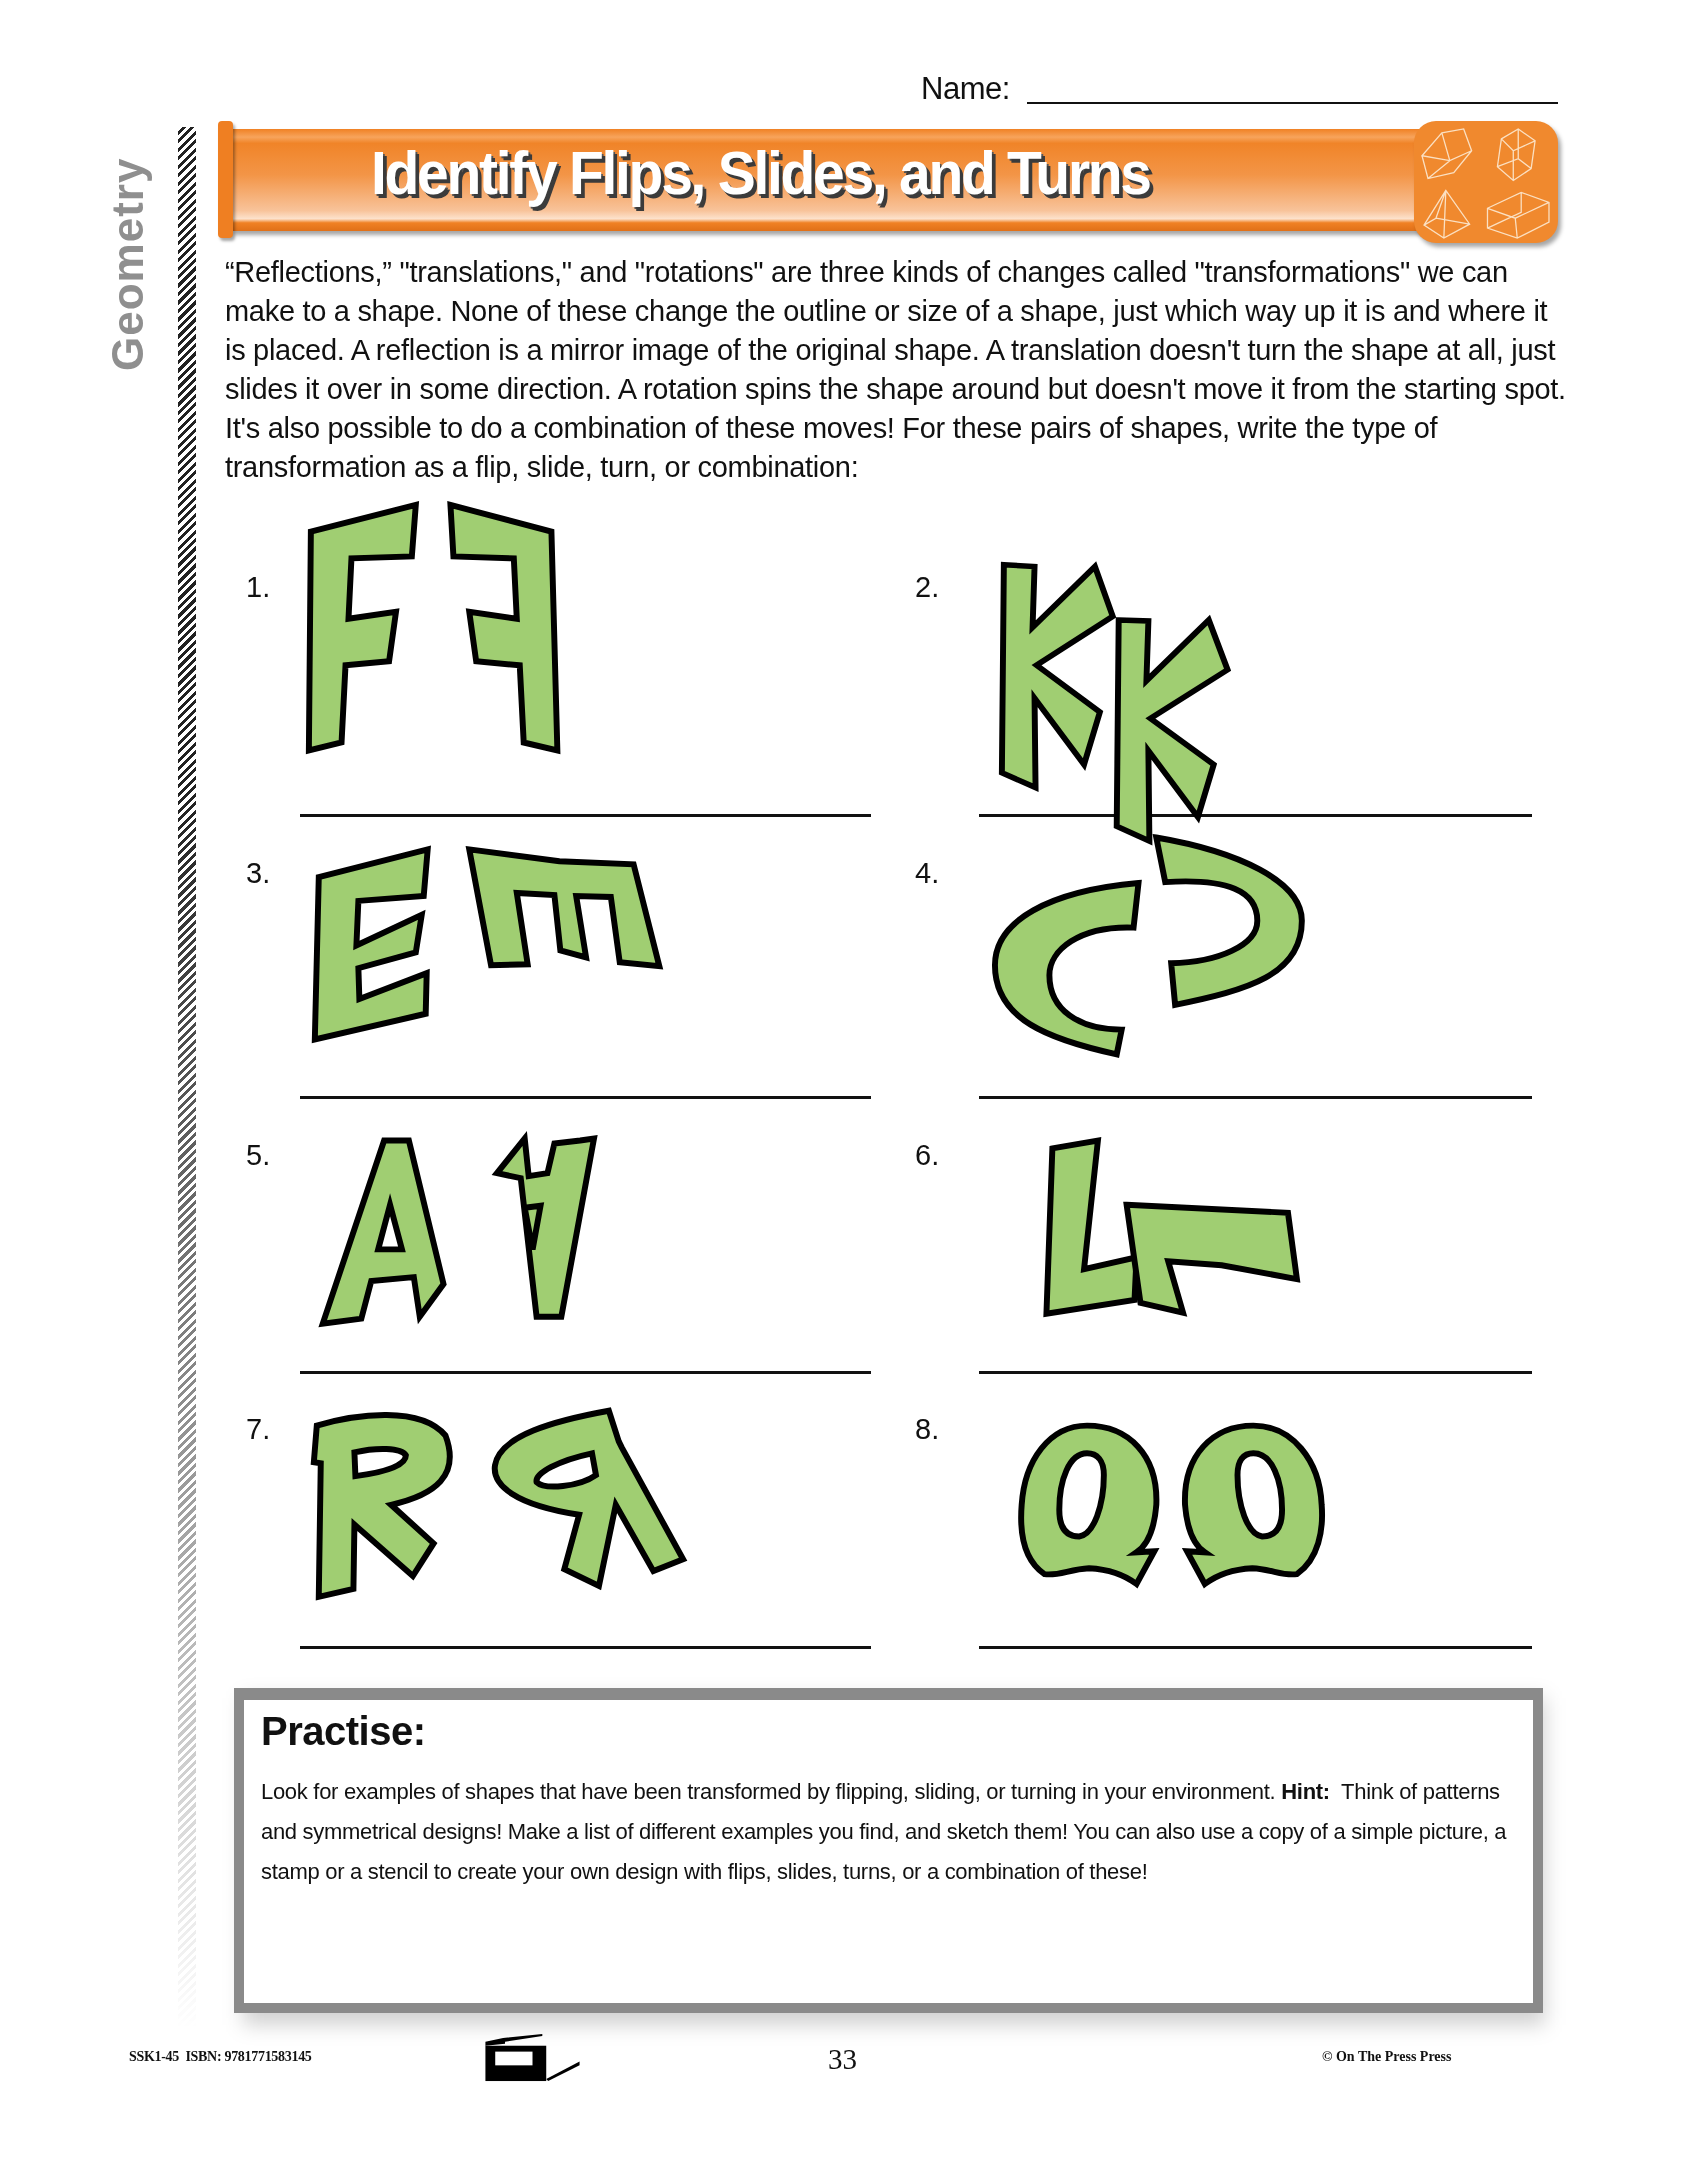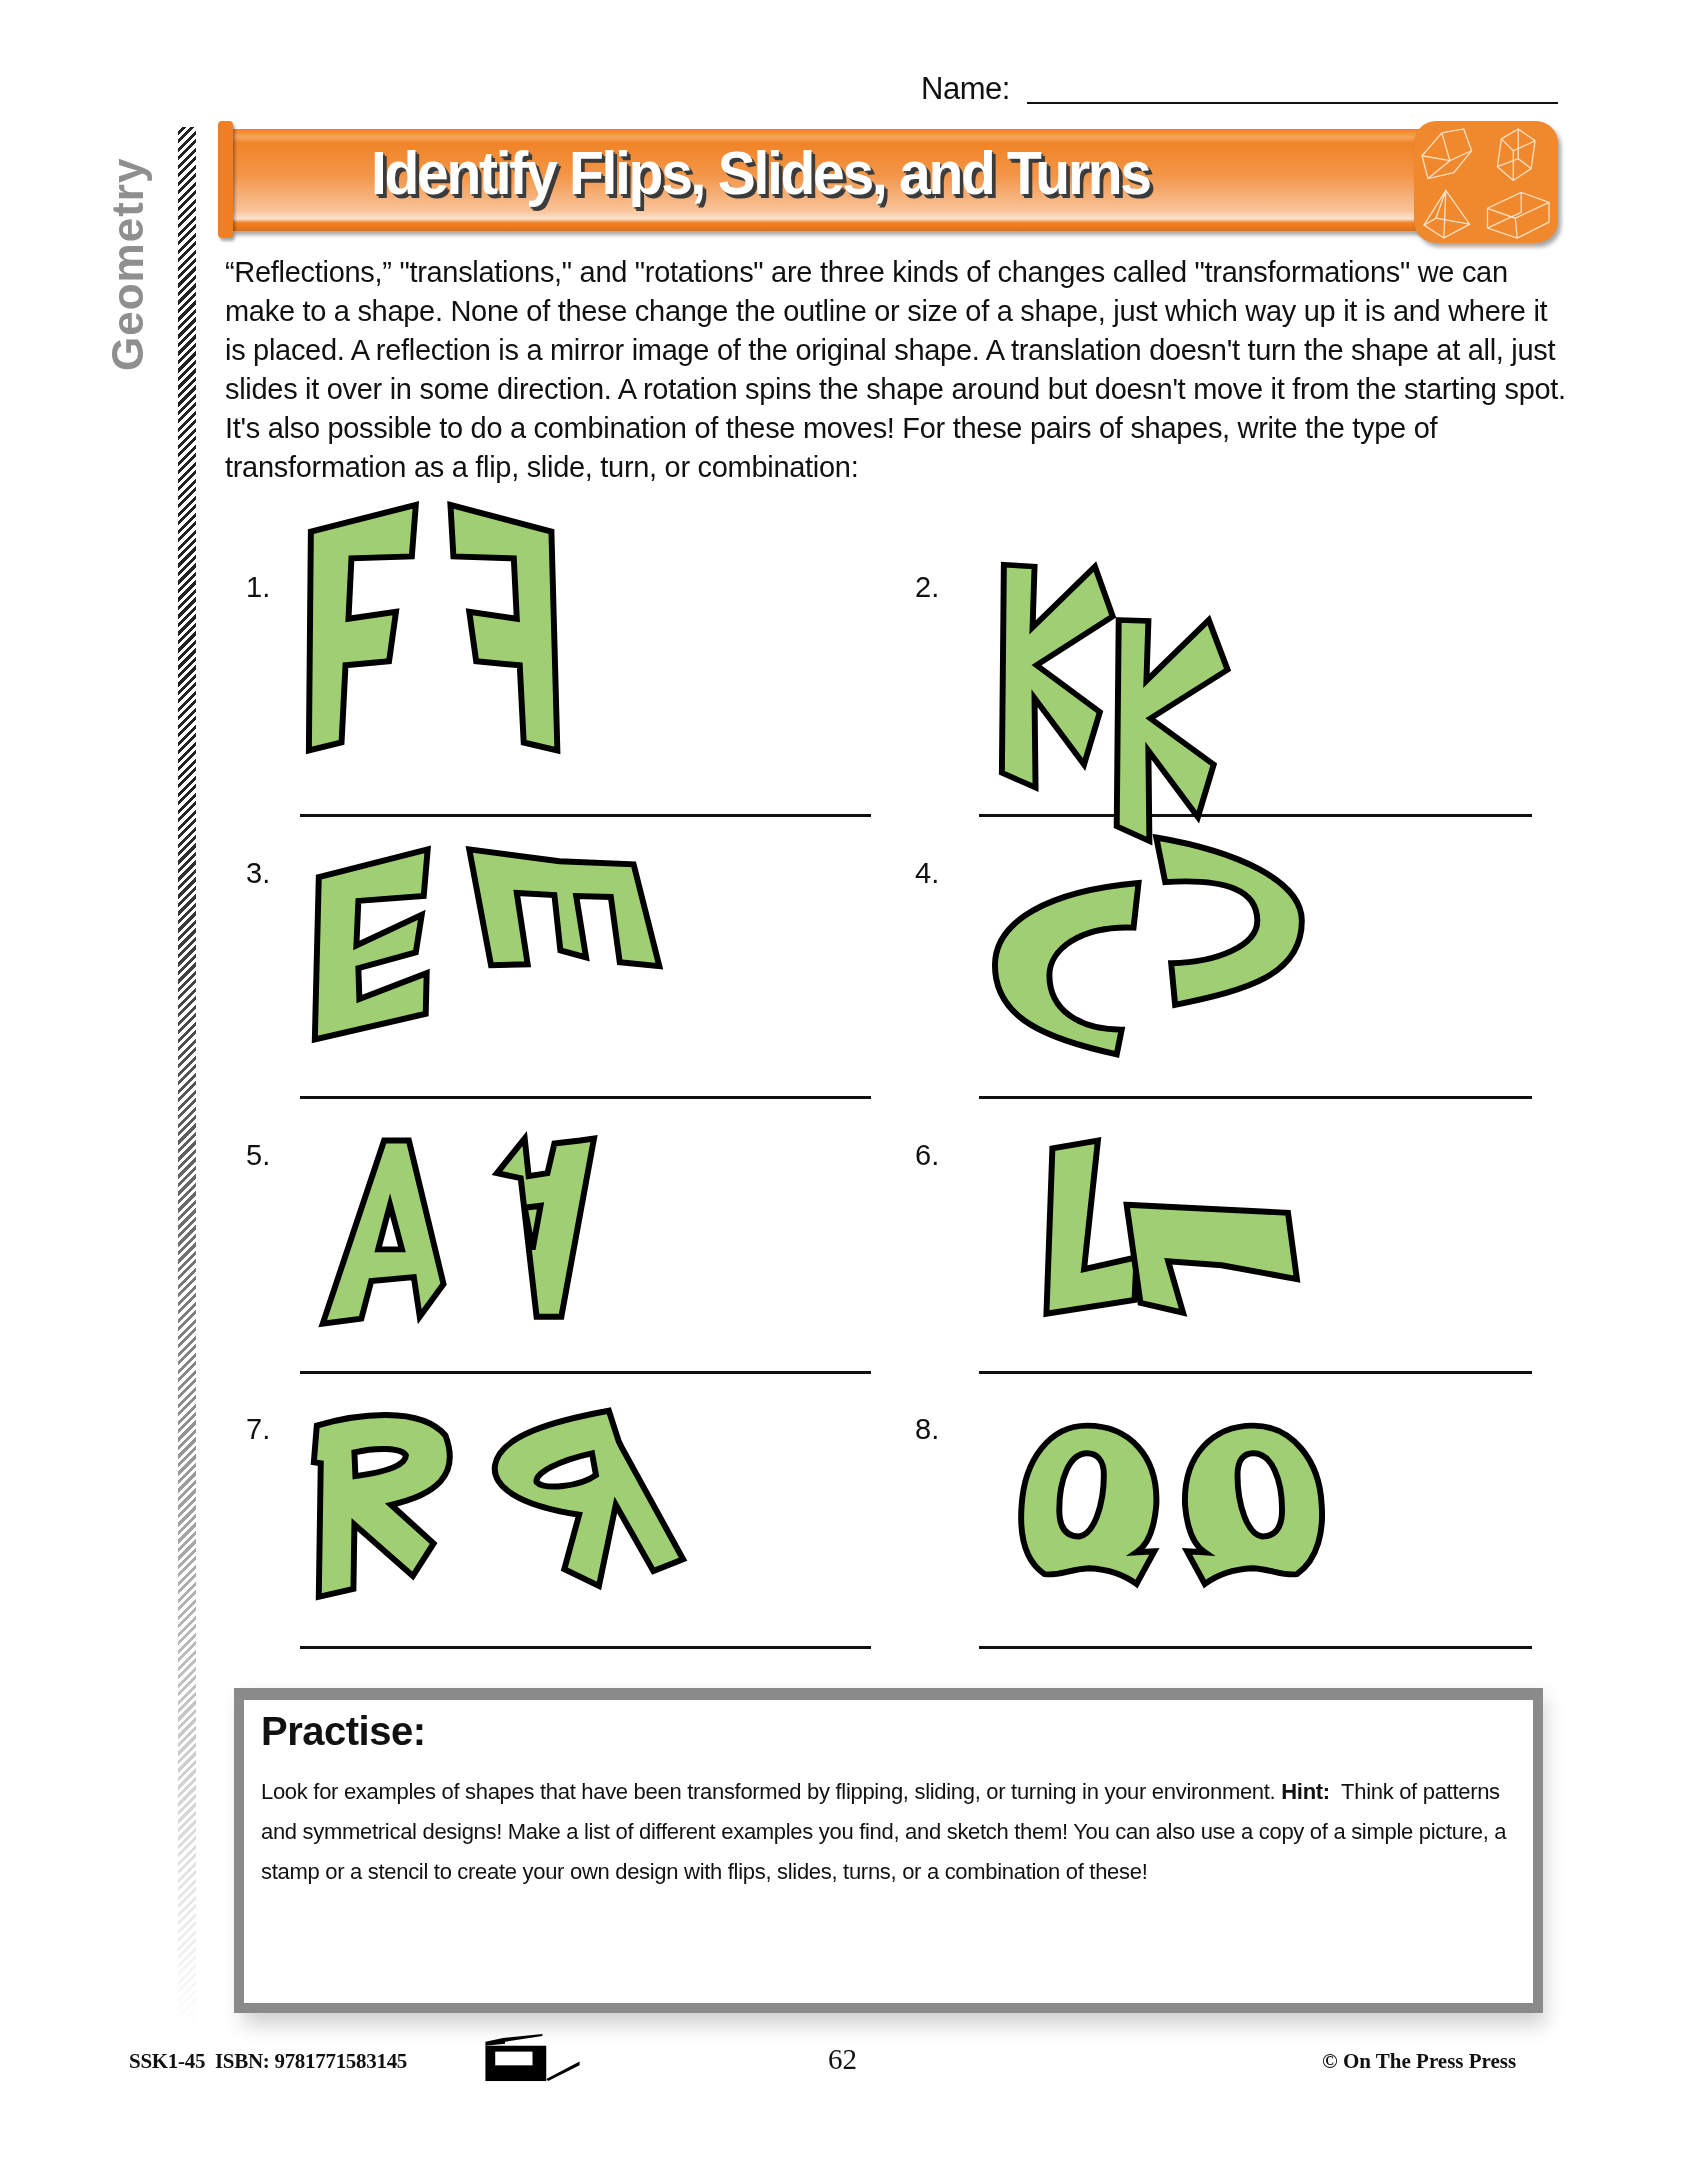--- a/index.html
+++ b/index.html
@@ -36,21 +36,21 @@
   .answer-line { height: 3px; background: #111; }
 
   
   .practise-shadow { left: 243px; top: 1698px; width: 1302px; height: 327px; background: rgba(0,0,0,0.18); filter: blur(10px); }
   .practise-box { left: 234px; top: 1688px; width: 1289px; height: 303px; background: #ffffff; border: 10px solid #8a8a8a; border-top-width: 12px; }
   .practise-title { left: 261px; top: 1709px; font-size: 40px; font-weight: bold; letter-spacing: -0.5px; text-align: center; }
   .practise-body { left: 261px; top: 1772px; width: 1247px; font-size: 22px; line-height: 40px; letter-spacing: -0.3px; }
   .practise-body b { font-weight: bold; }
 
   
-  .footer { font-family: "Liberation Serif", serif; font-weight: bold; font-size: 21px; }
+  .footer { font-family: "Liberation Serif", serif; font-weight: bold; font-size: 14px; }
   .footer-left { left: 129px; top: 2049px; letter-spacing: -0.3px; }
   .footer-page { left: 828px; top: 2043px; font-family: "Liberation Serif", serif; font-size: 29px; font-weight: normal; }
   .footer-right { left: 1322px; top: 2049px; }
   .copier { left: 483px; top: 2032px; width: 99px; height: 51px; }
 </style>
 </head>
 <body>
 
 <div class="abs name-label">Name:</div>
 <div class="abs name-line"></div>
@@ -138,15 +138,15 @@
 
 <div class="abs footer footer-left" style="white-space:pre;">SSK1-45  ISBN: 9781771583145</div>
 <div class="abs copier">
   <svg width="99" height="51" viewBox="0 0 100 52">
     <path d="M2 10 L20 6 L60 2 L60 4 L22 10 L22 12 L2 14 Z" fill="#000"></path>
     <rect x="2" y="14" width="62" height="36" fill="#000"></rect>
     <rect x="12" y="20" width="38" height="14" fill="#fff"></rect>
     <path d="M64 48 L98 30 L98 34 L66 50 Z" fill="#000"></path>
   </svg>
 </div>
-<div class="abs footer-page">62</div>
+<div class="abs footer-page">33</div>
 <div class="abs footer footer-right">© On The Press Press</div>
 
 
 </body></html>

